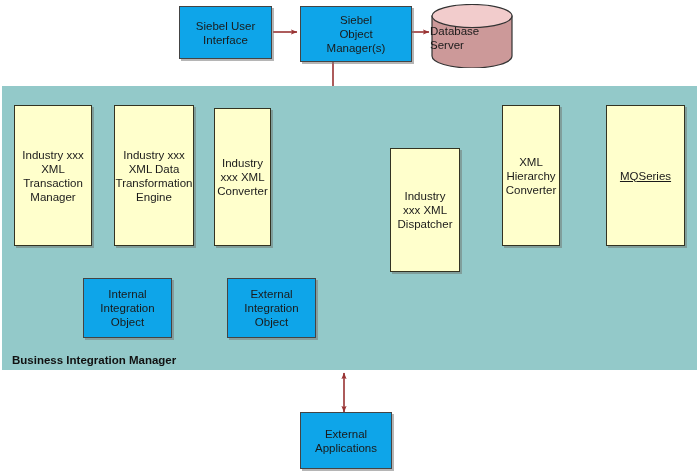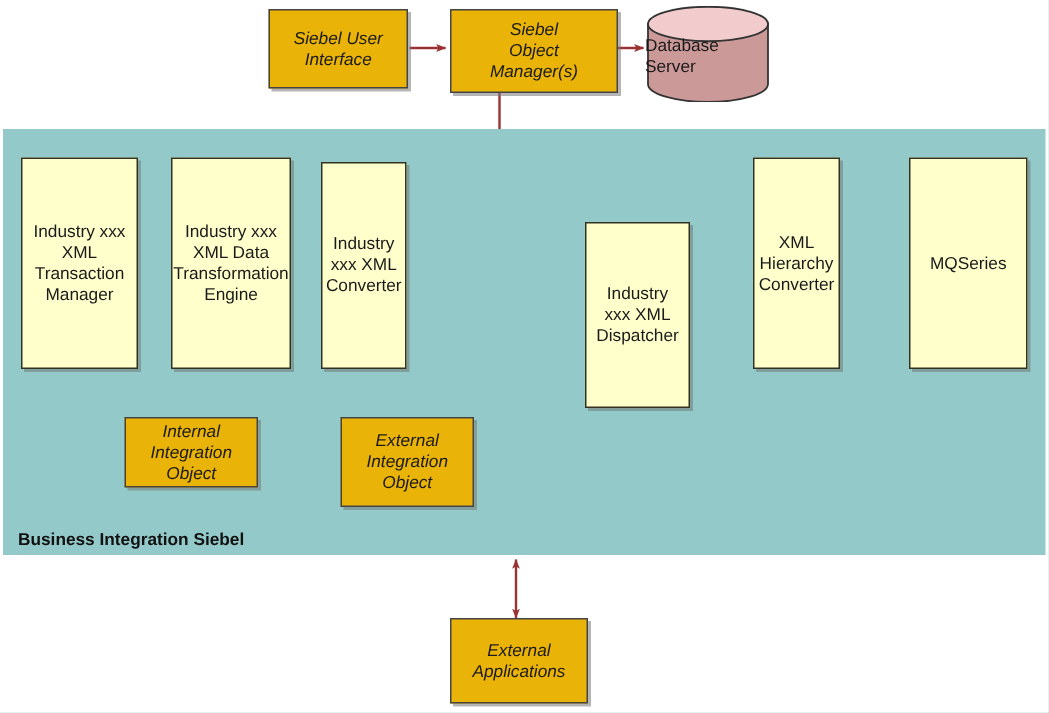--- a/index.html
+++ b/index.html
@@ -32,24 +32,23 @@
     display: flex;
     align-items: center;
     justify-content: center;
     text-align: center;
     font-size: 11.5px;
     line-height: 14px;
     color: #1a1a1a;
     z-index: 5;
   }
   .node-cyan {
-    background: #eab308;
+    background: #0ea5e9;
     border: 1px solid #444444;
     box-shadow: 2px 2px 0 rgba(120,120,120,0.55);
-    font-style: italic;
   }
   .node-yellow {
     background: #ffffcc;
     border: 1px solid #333322;
     box-shadow: 2px 2px 0 rgba(110,115,110,0.5);
   }
   .node-label {
     display: block;
     padding: 0 3px;
     white-space: pre-line;
@@ -81,21 +80,21 @@
     color: #1a1a1a;
     white-space: pre-line;
   }
 </style>
 </head>
 <body>
 
 <div id="diagram-root">
 
   <div id="panel" style="left:2px; top:86px; width:695px; height:284px;"></div>
-  <div id="panel-title" style="left:12px; top:354px;">Business Integration Siebel</div>
+  <div id="panel-title" style="left:12px; top:354px;">Business Integration Manager</div>
 
   <svg id="svg-layer" viewBox="0 0 699 475" xmlns="http://www.w3.org/2000/svg">
     <defs>
       <marker id="ah" markerWidth="7" markerHeight="7" refX="6.2" refY="3" orient="auto" markerUnits="userSpaceOnUse">
         <path d="M0,0.4 L6.6,3 L0,5.6 L1.5,3 Z" fill="#993333"></path>
       </marker>
       <marker id="ah-start" markerWidth="7" markerHeight="7" refX="0.8" refY="3" orient="auto" markerUnits="userSpaceOnUse">
         <path d="M7,0.4 L0.4,3 L7,5.6 L5.5,3 Z" fill="#993333"></path>
       </marker>
     </defs>
@@ -174,25 +173,25 @@
 xxx XML
 Dispatcher</span>
   </div>
 
   <div class="node node-yellow" style="left:502px; top:105px; width:58px; height:141px;">
     <span class="node-label">XML
 Hierarchy
 Converter</span>
   </div>
 
-  <div class="node node-yellow" style="left:606px; top:105px; width:79px; height:141px;">
+  <div class="node node-yellow" style="left:606px; top:105px; width:79px; height:141px;text-decoration:underline;">
     <span class="node-label">MQSeries</span>
   </div>
 
-  <div class="node node-cyan" style="left:83px; top:278px; width:89px; height:47px;">
+  <div class="node node-cyan" style="left:83px; top:278px; width:89px; height:60px;">
     <span class="node-label">Internal
 Integration
 Object</span>
   </div>
 
   <div class="node node-cyan" style="left:227px; top:278px; width:89px; height:60px;">
     <span class="node-label">External
 Integration
 Object</span>
   </div>

